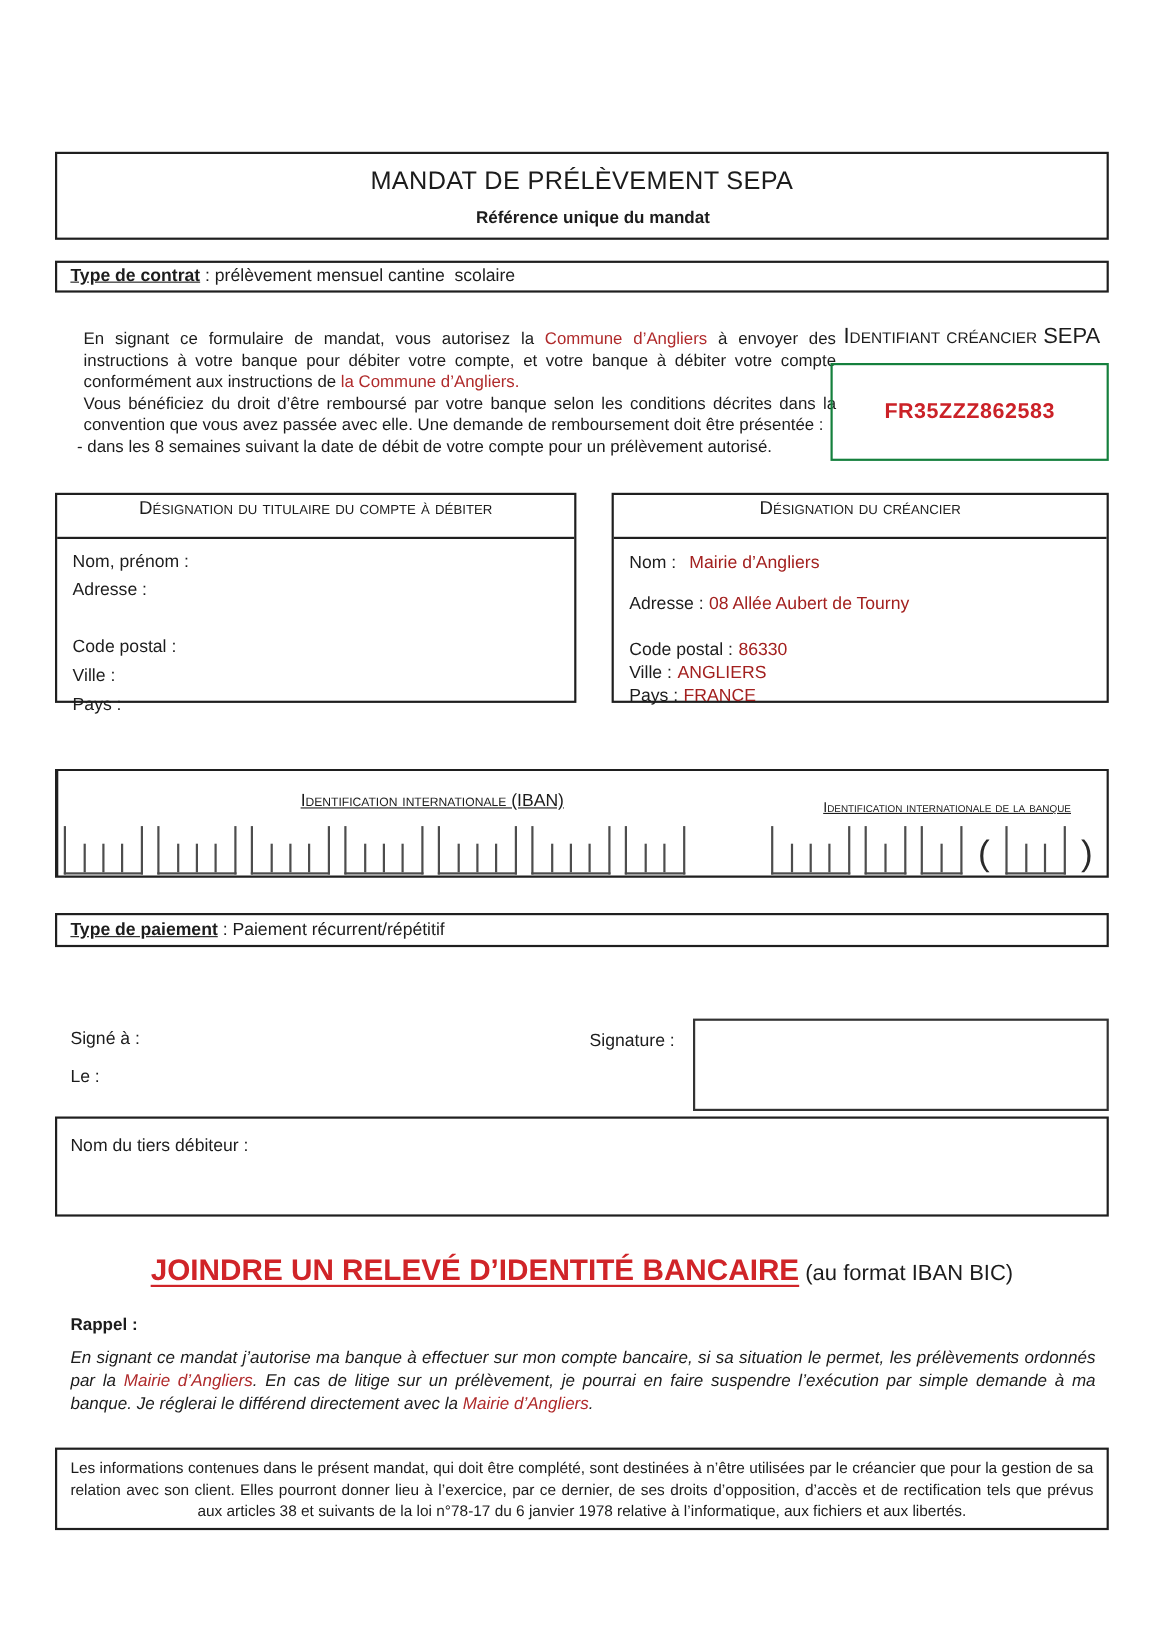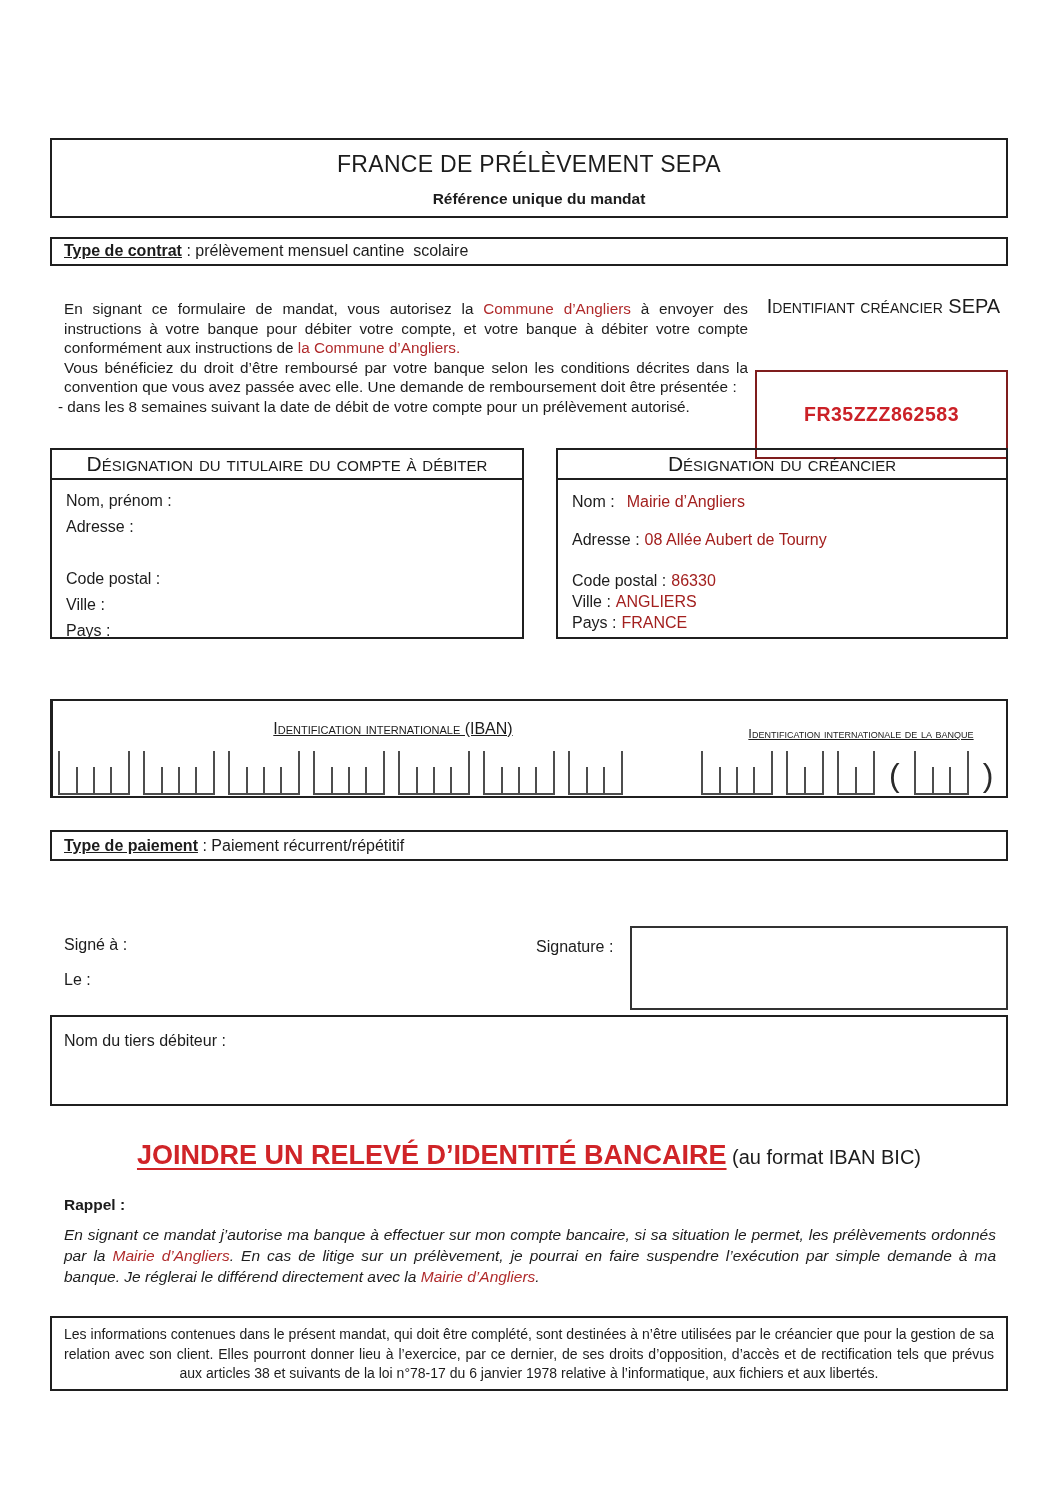--- a/index.html
+++ b/index.html
@@ -15,35 +15,35 @@
   
   .title-box { left:50px; top:138px; width:958px; height:80px; text-align:center; }
   .doc-title { font-size:23px; margin-top:11px; letter-spacing:0.3px; }
   .doc-subtitle { font-size:15.5px; font-weight:bold; margin-top:12px;padding-left:20px; }
 
   
   .contract-box { left:50px; top:237px; width:958px; height:29px; padding:3px 0 0 12px; font-size:16px; }
   .lbl-underline { font-weight:bold; text-decoration:underline; }
 
   
-  .auth { left:64px; top:299px; width:684px; font-size:15.3px; line-height:19.6px; text-align:justify; }
+  .auth { left:76px; top:299px; width:684px; font-size:15.3px; line-height:19.6px; text-align:justify; }
   .auth .dash-line { margin-left:-6px; text-align:left; }
   .red-inline { color:var(--text-red); }
 
   
   .creditor-id-label { left:757px; top:295px; width:253px; text-align:center; font-variant:small-caps; font-size:20px; }
-  .creditor-id-box { left:755px; top:330px; width:253px; height:89px; border:2px solid #7f1d1d;
-    display:flex; align-items:center; justify-content:center;margin-top:40px; }
+  .creditor-id-box { left:755px; top:330px; width:253px; height:89px; border:2px solid #15803d;
+    display:flex; align-items:center; justify-content:center; }
   .creditor-id-value { color:var(--id-red); font-weight:bold; font-size:19.5px; letter-spacing:0.5px; }
 
   
   .debtor-box { left:50px; top:448px; width:474px; height:191px; }
   .creditor-box { left:556px; top:448px; width:452px; height:191px; }
   .box-header { border-bottom:2px solid #1f1f1f; text-align:center; font-variant:small-caps;
-    font-size:21px; padding:2px 0 2px; }
+    font-size:17px; padding:2px 0 16px; }
   .box-content { padding:10px 14px 0; font-size:16px; }
   .debtor-box .field-line { margin-top:8px; }
   .debtor-box .field-line:first-child { margin-top:2px; }
   .debtor-box .spacer { height:26px; }
   .creditor-box .row-nom { margin-top:2px; }
   .creditor-box .row-adresse { margin-top:18px; }
   .creditor-box .row-cp { margin-top:21px; }
   .creditor-box .row-ville, .creditor-box .row-pays { margin-top:1px; }
   .creditor-box .row { line-height:20px; }
   .val { color:var(--value-red); margin-left:5px; }
@@ -75,21 +75,21 @@
   
   .signed-at-label { left:64px; top:936px; font-size:16px; }
   .date-label { left:64px; top:971px; font-size:16px; }
   .signature-label { left:536px; top:938px; font-size:16px; }
   .signature-box { left:630px; top:926px; width:378px; height:84px; border:2px solid #333; background:#fff; }
 
   
   .third-party-box { left:50px; top:1015px; width:958px; height:91px; }
   .tp-header { padding:5px 12px 0; font-variant:small-caps; font-size:15.5px; line-height:24px;
     border-bottom:2px solid #1f1f1f; height:53px; }
-  .tp-name { padding:3px 12px 0; font-size:16px;margin-top:12px; }
+  .tp-name { padding:16px 12px 0; font-size:16px; }
 
   
   .attach-line { left:0; top:1140px; width:100%; text-align:center; }
   .attach-red { color:var(--heading-red); font-weight:bold; font-size:27px;
     text-decoration:underline; text-decoration-thickness:2px; text-underline-offset:4px; }
   .attach-black { font-size:20px; color:#1c1c1c; }
 
   
   .rappel-label { left:64px; top:1196px; font-weight:bold; font-size:15.5px; }
   .reminder { left:64px; top:1224px; width:932px; font-style:italic; font-size:15.5px;
@@ -98,21 +98,21 @@
   
   .footer-box { left:50px; top:1316px; width:958px; height:75px; padding:7px 12px 0;
     font-size:14px; line-height:19.5px; text-align:justify; text-align-last:center; }
 </style>
 </head>
 <body>
 
 <div class="page">
 
   <div class="abs box title-box">
-    <div class="doc-title">FRANCE DE PRÉLÈVEMENT SEPA</div>
+    <div class="doc-title">MANDAT DE PRÉLÈVEMENT SEPA</div>
     <div class="doc-subtitle">Référence unique du mandat</div>
   </div>
 
   <div class="abs box contract-box">
     <span class="lbl-underline">Type de contrat</span><span class="prewrap"> : prélèvement mensuel cantine  scolaire</span>
   </div>
 
   <div class="abs auth">
     <div><span>En signant ce formulaire de mandat, vous autorisez la </span><span class="red-inline">Commune d’Angliers</span><span> à envoyer des instructions à votre banque pour débiter votre compte, et votre banque à débiter votre compte conformément aux instructions de </span><span class="red-inline">la Commune d’Angliers.</span></div>
     <div>Vous bénéficiez du droit d’être remboursé par votre banque selon les conditions décrites dans la convention que vous avez passée avec elle. Une demande de remboursement doit être présentée :</div>

